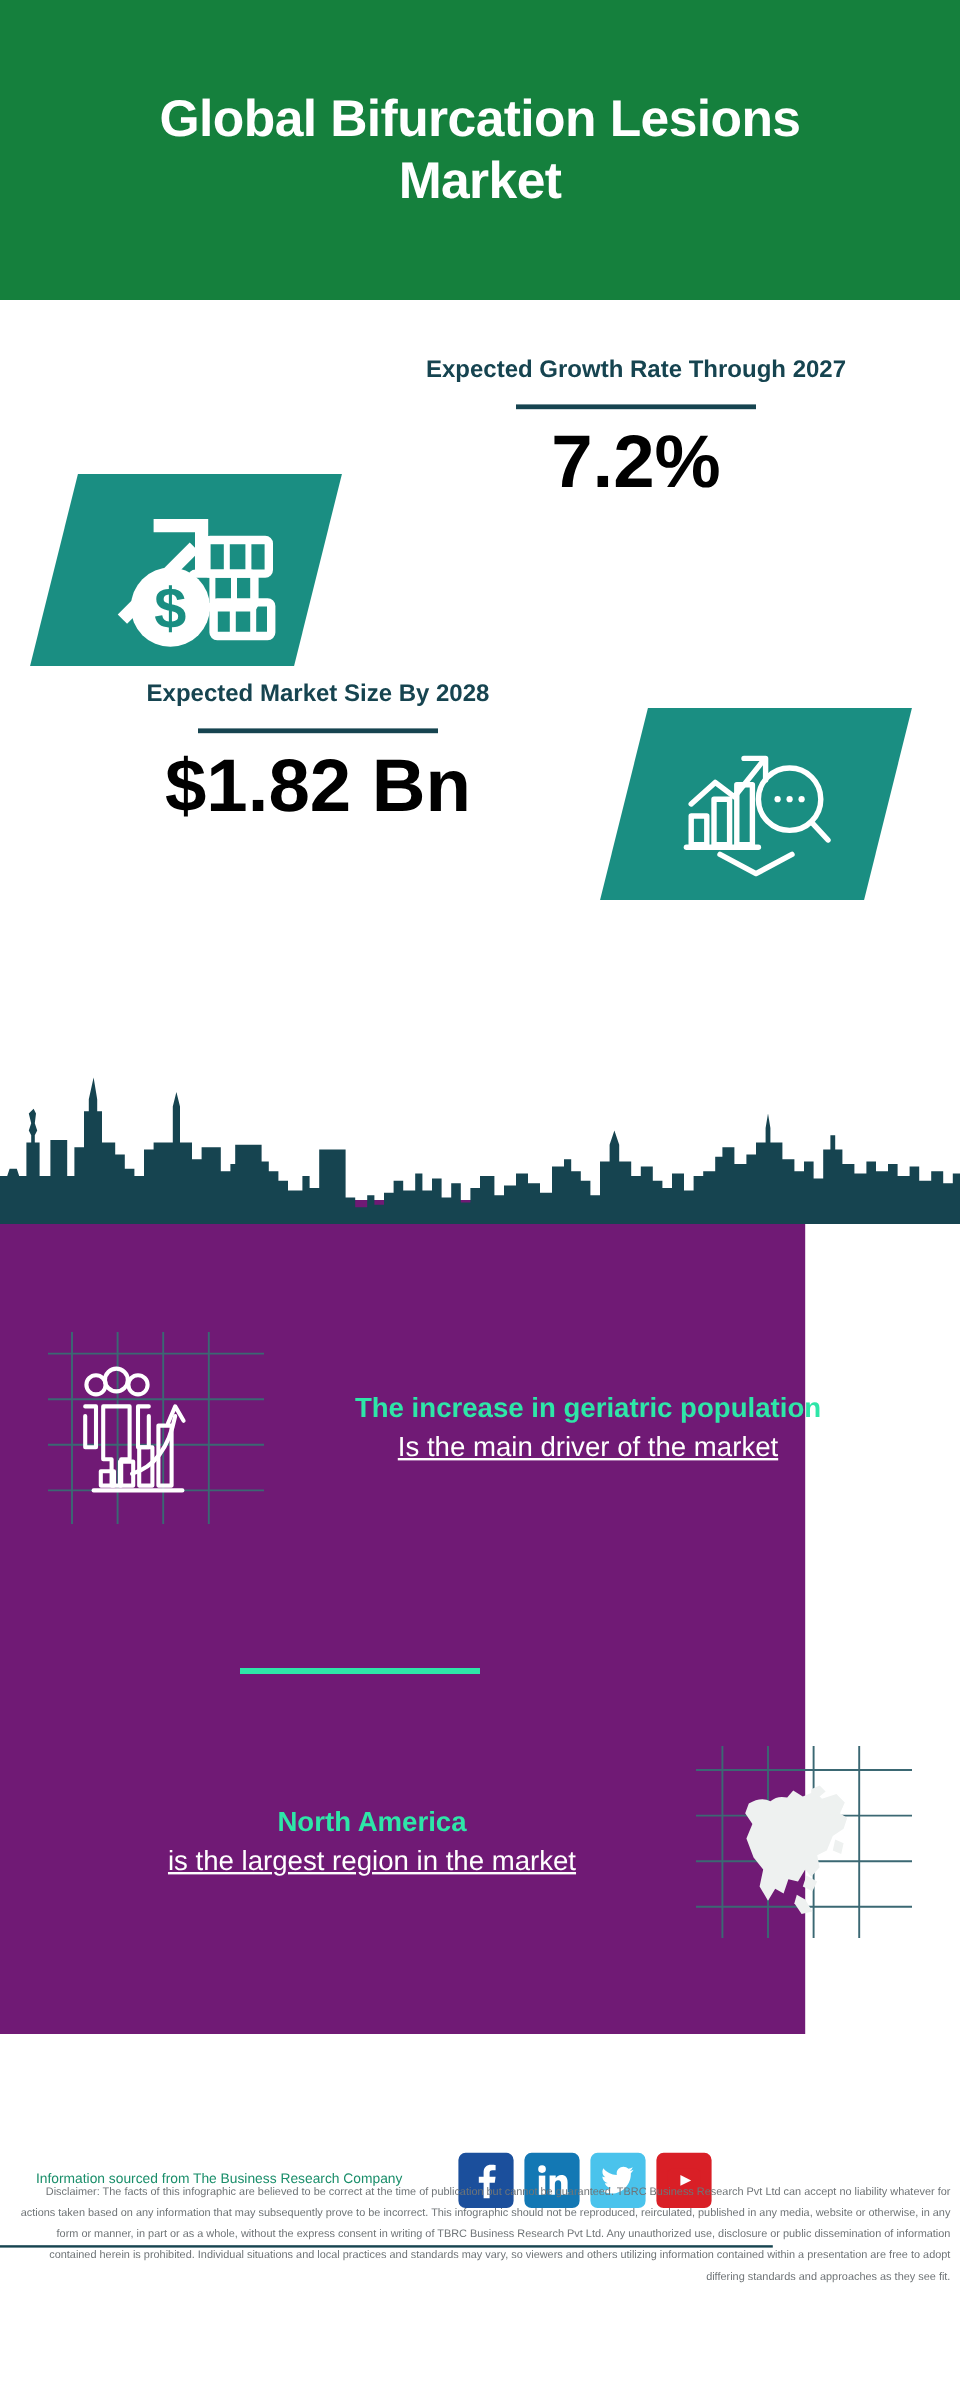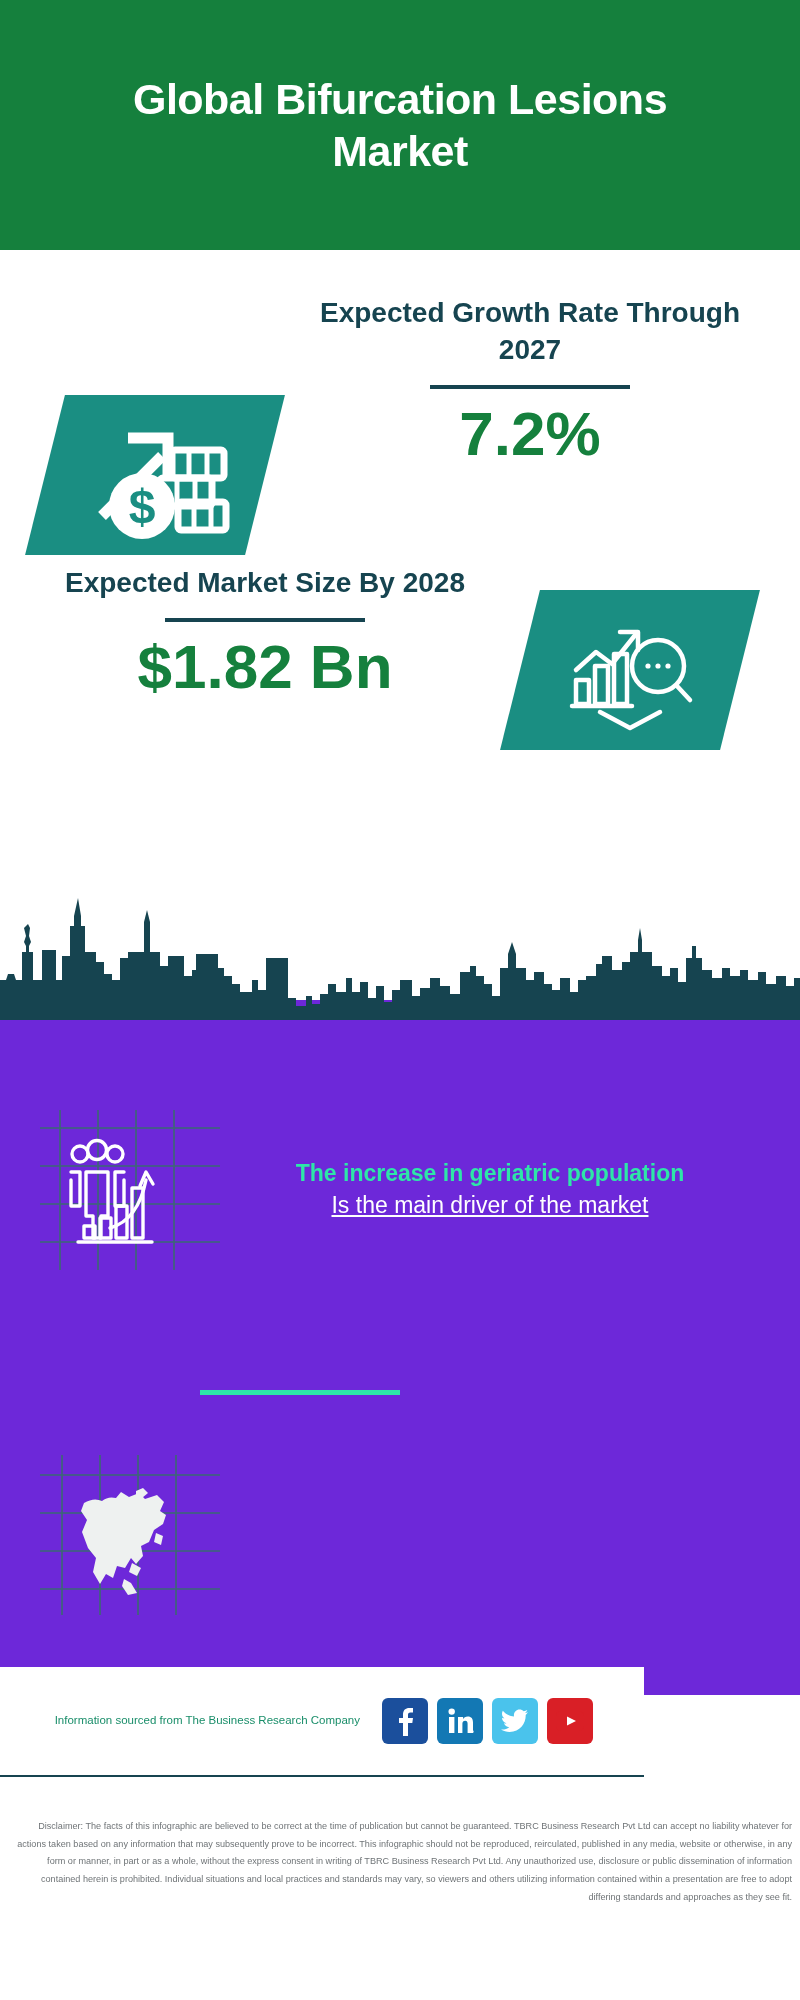--- a/index.html
+++ b/index.html
@@ -32,27 +32,27 @@
   }
   .para-left-inner {
     position:absolute; left:0; top:0; width:100%; height:100%;
     transform:skewX(14deg);
     display:flex; align-items:center; justify-content:center;
   }
   .stat1-text {
     position:absolute; left:290px; top:45px; width:480px; text-align:center;
   }
   .stat-label {
-    color:#164450; font-size:28px; font-weight:bold; line-height:1.32;
+    color:#164450; font-size:20px; font-weight:bold; line-height:1.32;
   }
   .stat-rule {
     width:200px; height:4px; background:#164450; margin:16px auto 12px auto;
   }
   .stat-value {
-    color:#15803d; font-size:62px; font-weight:bold; line-height:1.05;
+    color:#000000; font-size:62px; font-weight:bold; line-height:1.05;
   }
 
   
   .stat2 {
     position:absolute; left:0; top:545px; width:800px; height:240px;
   }
   .stat2-text {
     position:absolute; left:35px; top:20px; width:460px; text-align:center;
   }
   .para-right {
@@ -61,22 +61,22 @@
     transform:skewX(-14deg);
   }
   .para-right-inner {
     position:absolute; left:0; top:0; width:100%; height:100%;
     transform:skewX(14deg);
     display:flex; align-items:center; justify-content:center;
   }
 
   
   .dark-panel {
-    position:absolute; left:0; top:1000px; width:800px; height:695px;
-    background:#6d28d9;
+    position:absolute; left:0; top:1000px; width:671px; height:695px;
+    background:#701a75;
   }
   .skyline {
     position:absolute; left:0; top:-120px; width:800px; height:140px;
   }
 
   .info-row {
     position:absolute; display:flex; align-items:center;
   }
   .row-driver { left:40px; top:110px; width:720px; }
   .row-region { left:40px; top:455px; width:720px; }
@@ -93,23 +93,23 @@
   .info-sub {
     color:#ffffff; font-size:23px; font-weight:normal; line-height:1.38;text-decoration:underline;
   }
   .green-rule {
     position:absolute; left:200px; top:390px;
     width:200px; height:5px; background:#2ee6a8;
   }
 
   
   .source-bar {
-    position:absolute; left:0; top:1667px; width:644px; height:110px;
+    position:absolute; left:0; top:1763px; width:644px; height:110px;
     background:#ffffff; border-bottom:2px solid #164450;
-    display:flex; align-items:center;text-align:right;
+    display:flex; align-items:center;
   }
   .source-text { margin-left:30px; width:330px; }
   .source-line {
     color:#1a8e6a; font-size:11.5px; line-height:1.85;
   }
   .social-row { display:flex; gap:9px; margin-left:22px; }
   .social {
     width:46px; height:46px; border-radius:6px;
     display:flex; align-items:center; justify-content:center;
     color:#ffffff;
@@ -238,20 +238,24 @@
     </div>
     <div class="info-text">
       <div class="info-head">The increase in geriatric population</div>
       <div class="info-sub">Is the main driver of the market</div>
     </div>
   </div>
 
   <div class="green-rule"></div>
 
   <div class="info-row row-region">
+    <div class="info-text">
+      <div class="info-head">North America</div>
+      <div class="info-sub">is the largest region in the market</div>
+    </div>
     <div class="icon-box">
       <svg class="grid-lines" viewBox="0 0 180 160">
         <g stroke="#3b6873" stroke-width="1.6">
           <line x1="22" y1="0" x2="22" y2="160"></line>
           <line x1="60" y1="0" x2="60" y2="160"></line>
           <line x1="98" y1="0" x2="98" y2="160"></line>
           <line x1="136" y1="0" x2="136" y2="160"></line>
           <line x1="0" y1="20" x2="180" y2="20"></line>
           <line x1="0" y1="58" x2="180" y2="58"></line>
           <line x1="0" y1="96" x2="180" y2="96"></line>

